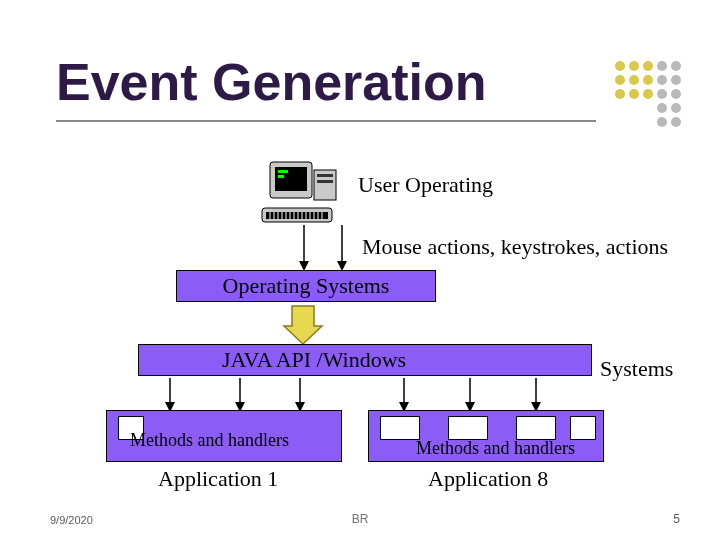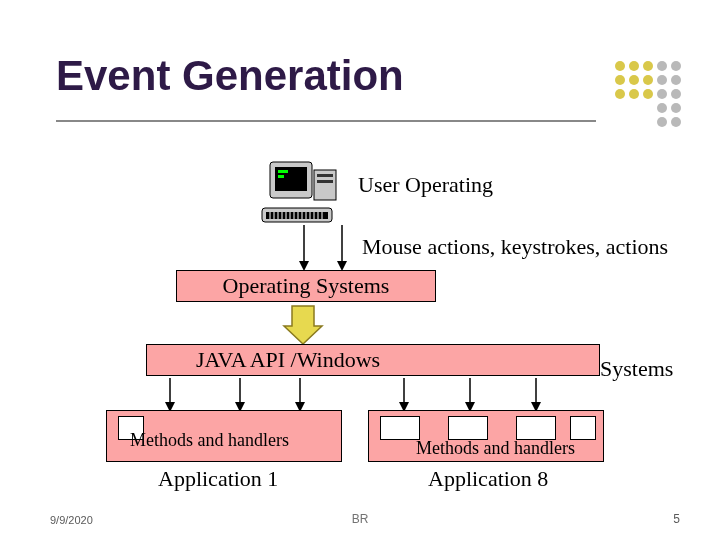--- a/index.html
+++ b/index.html
@@ -10,21 +10,21 @@
     background: #fff;
     font-family: "Times New Roman", Times, serif;
     position: relative;
     overflow: hidden;
   }
   .title {
     position: absolute;
     top: 52px;
     left: 56px;
     font-family: Arial, Helvetica, sans-serif;
-    font-size: 42px;
+    font-size: 52px;
     font-weight: bold;
     color: #2e1a47;
   }
   .title-underline {
     position: absolute;
     top: 120px;
     left: 56px;
     width: 540px;
     height: 2px;
     background: #888;
@@ -44,21 +44,21 @@
 
   .label {
     position: absolute;
     font-size: 22px;
     color: #000;
     white-space: nowrap;
   }
   .box {
     position: absolute;
     border: 1.5px solid #000;
-    background: #fca5a5;
+    background: #8b5cf6;
     display: flex;
     align-items: center;
     justify-content: center;
     font-size: 22px;
   }
   .small-square {
     position: absolute;
     border: 1.5px solid #000;
     background: #fff;
     width: 26px;
@@ -184,21 +184,21 @@
 <div class="box" style="top:270px; left:176px; width:260px; height:32px;">
   <span>Operating Systems</span>
 </div>
 
 <div class="block-arrow" style="top:304px; left:282px;">
   <svg width="42" height="42">
     <polygon points="10,2 32,2 32,22 40,22 21,40 2,22 10,22" fill="#e7d94f" stroke="#8a7a1f" stroke-width="1.5"></polygon>
   </svg>
 </div>
 
-<div class="box" style="top:344px; left:138px; width:454px; height:32px; justify-content:flex-start; padding-left:49px;margin-left:8px;">
+<div class="box" style="top:344px; left:138px; width:454px; height:32px; justify-content:flex-start; padding-left:83px;">
   <span>JAVA API /Windows</span>
 </div>
 
 <div class="label" style="top:356px; left:600px;">Systems</div>
 
 <div class="thin-arrow" style="top:378px; left:164px;">
   <svg width="12" height="34">
       <line x1="6" y1="0" x2="6" y2="26" stroke="#000" stroke-width="1.5"></line>
       <polygon points="1,24 11,24 6,34" fill="#000"></polygon>
     </svg>

